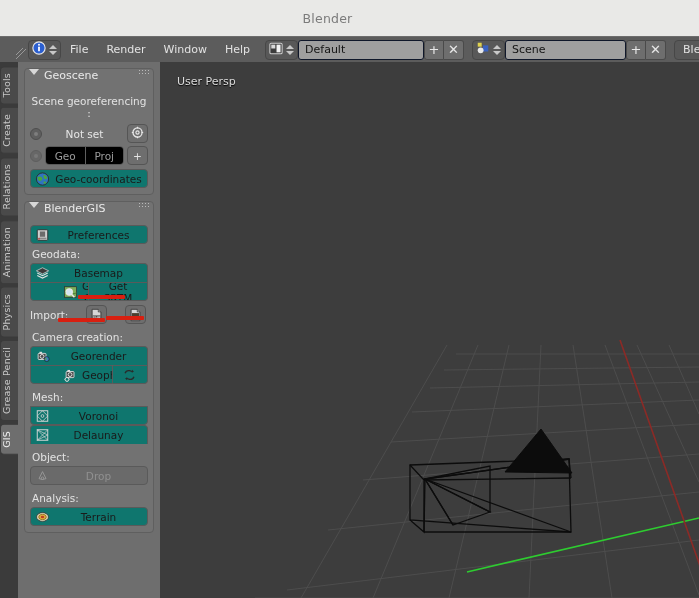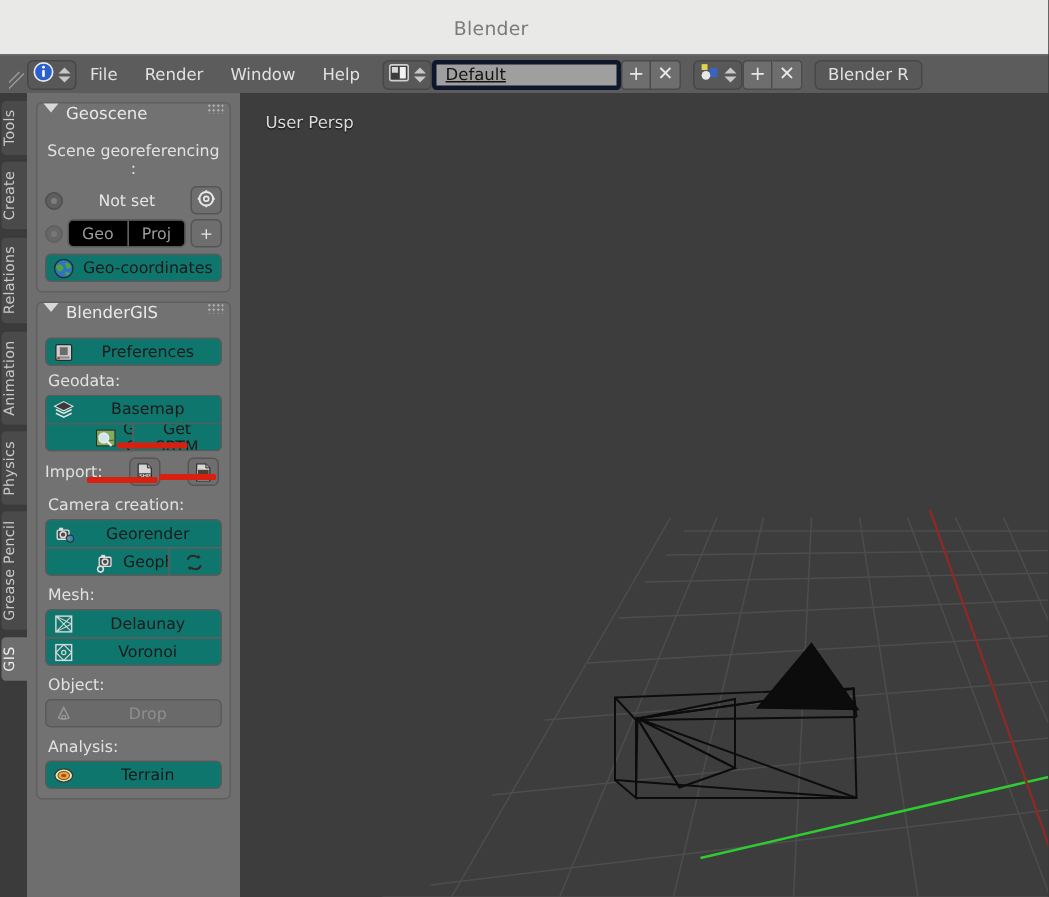--- a/index.html
+++ b/index.html
@@ -19,21 +19,21 @@
   .titlebar .title {
     font-size: 12.5px; color: #7b7b7b; letter-spacing: .2px;
     position: relative; left: -22px;
   }
 
   
   .topbar {
     position: absolute; left: 0; top: 36px; width: 699px; height: 26px;
     background: #5c5c5c;
     border-top: 1px solid #6d6d6d;
-    display: flex; align-items: center; gap: 0px; padding-left: 6px;
+    display: flex; align-items: center; gap: 0px; padding-left: 16px;
   }
   .corner-widget {
     width: 12px; height: 22px; position: relative; overflow: hidden; flex: 0 0 auto;
   }
   .corner-widget svg { position: absolute; left: -2px; top: 1px; }
 
   .icon-dropdown {
     height: 20px; background: #585858; border: 1px solid #474747;
     border-radius: 4px; display: flex; align-items: center;
     padding: 0 3px; gap: 3px; flex: 0 0 auto;
@@ -45,24 +45,24 @@
   }
   .chev-updown i.up { border-bottom: 4px solid #c8c8c8; }
   .chev-updown i.dn { border-top: 4px solid #c8c8c8; }
 
   .menu-item {
     font-size: 11px; color: #e2e2e2; padding: 2px 9px;
     white-space: nowrap; cursor: default;
   }
 
   .combo {
-    height: 20px; background: #9f9f9f; border: 3px solid #0f172a;
+    height: 20px; background: #9f9f9f; border: 1px solid #0f172a;
     border-radius: 3px; display: flex; align-items: center;
     padding: 0 6px; font-size: 11px; color: #141414;
-    flex: 0 0 auto; overflow: hidden; text-decoration: underline;
+    flex: 0 0 auto; overflow: hidden;
   }
   .sq-btn {
     width: 20px; height: 20px; background: #6e6e6e;
     border: 1px solid #4a4a4a; display: flex;
     align-items: center; justify-content: center; flex: 0 0 auto;
     color: #e8e8e8; font-size: 13px; line-height: 1;
   }
   .sq-btn.l { border-radius: 3px 0 0 3px; }
   .sq-btn.r { border-radius: 0 3px 3px 0; border-left: none; }
   .group { display: flex; align-items: center; flex: 0 0 auto; }
@@ -249,20 +249,21 @@
           <rect x="2" y="2" width="4.5" height="4.5" fill="#e0d24e"></rect>
           <rect x="8" y="5" width="6" height="7" fill="#3a62c0"></rect>
           <circle cx="5.3" cy="10.6" r="3.3" fill="#e8e8e8"></circle>
         </svg>
       </span>
       <span class="chev-updown">
           <i class="up"></i>
           <i class="dn"></i>
         </span>
     </div>
+    <div class="combo" style="width:121px;">Scene</div>
     <div class="group">
       <div class="sq-btn l">+</div>
       <div class="sq-btn r">✕</div>
     </div>
 
     <div style="width:8px;flex:0 0 auto;"></div>
 
     <div class="engine-combo">Blender R</div>
   </div>
 
@@ -453,39 +454,39 @@
                 <path d="M13 10 Q12 13.5 8 13 L5 12" fill="none" stroke="#2a2a2a" stroke-width="1.5"></path>
                 <path d="M11 2 L13 4.2 L10.5 5.4 Z" fill="#2a2a2a"></path>
                 <path d="M5 14 L3 11.8 L5.5 10.6 Z" fill="#2a2a2a"></path>
               </svg>
             </span>
           </div>
         </div>
 
         <div class="sublabel" style="margin-top:7px;">Mesh:</div>
 
-        <div class="btn full stack-top">
-          <span>
-            <svg class="ic" viewBox="0 0 16 16">
-              <rect x="2" y="2" width="12" height="12" fill="none" stroke="#d8d8d8" stroke-width="1.1"></rect>
-              <path d="M2 2 L14 14 M14 2 L2 14 M2 2 L14 8 M2 14 L14 8" fill="none" stroke="#d8d8d8" stroke-width=".8"></path>
-            </svg>
-          </span>
-          <span class="lbl">Delaunay</span>
-        </div>
-
         <div class="btn full" style="border-radius:0 0 4px 4px;">
           <span>
             <svg class="ic" viewBox="0 0 16 16">
               <rect x="2" y="2" width="12" height="12" fill="none" stroke="#d8d8d8" stroke-width="1.1"></rect>
               <path d="M8 2 L14 8 L8 14 L2 8 Z" fill="none" stroke="#d8d8d8" stroke-width=".9"></path>
               <circle cx="8" cy="8" r="1.6" fill="none" stroke="#d8d8d8" stroke-width=".9"></circle>
             </svg>
           </span>
           <span class="lbl">Voronoi</span>
+        </div>
+
+        <div class="btn full stack-top">
+          <span>
+            <svg class="ic" viewBox="0 0 16 16">
+              <rect x="2" y="2" width="12" height="12" fill="none" stroke="#d8d8d8" stroke-width="1.1"></rect>
+              <path d="M2 2 L14 14 M14 2 L2 14 M2 2 L14 8 M2 14 L14 8" fill="none" stroke="#d8d8d8" stroke-width=".8"></path>
+            </svg>
+          </span>
+          <span class="lbl">Delaunay</span>
         </div>
 
         <div class="sublabel" style="margin-top:7px;">Object:</div>
 
         <div class="btn full disabled">
           <span>
             <svg class="ic" viewBox="0 0 16 16" opacity=".45">
               <path d="M8 3 Q10 7 12 11 Q8 13 4 11 Q6 7 8 3 Z" fill="none" stroke="#d0d0d0" stroke-width="1.1"></path>
               <circle cx="8" cy="10.5" r="1.4" fill="none" stroke="#d0d0d0" stroke-width="1"></circle>
             </svg>

